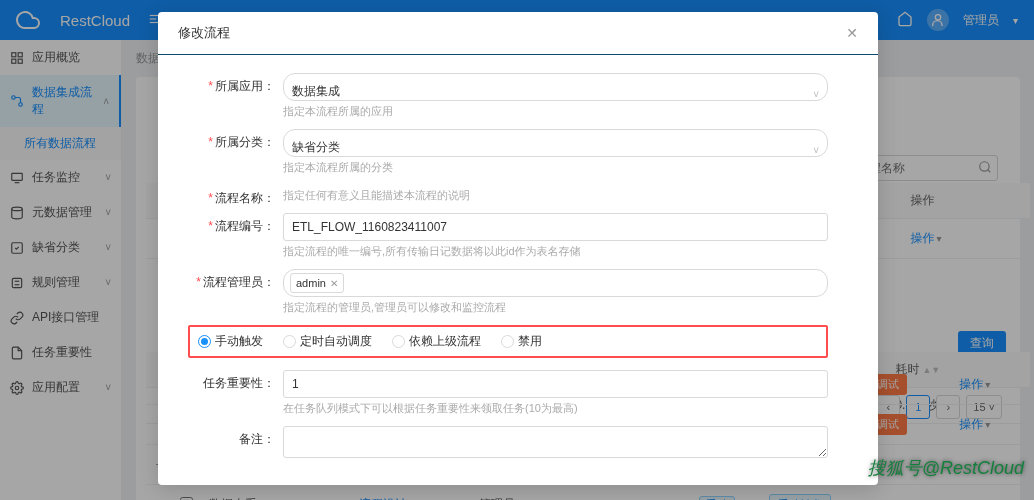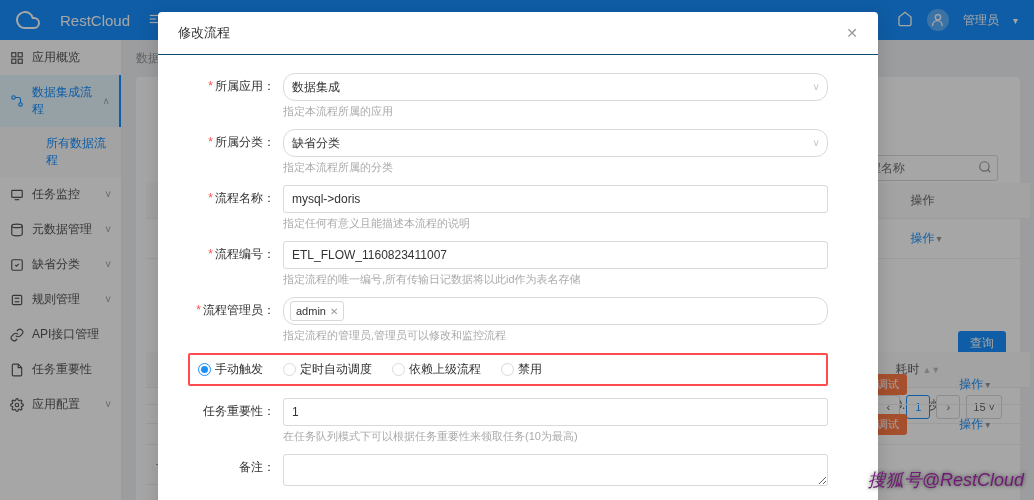--- a/index.html
+++ b/index.html
@@ -14,21 +14,21 @@
 .header-icons svg { width: 16px; height: 16px; }
 .avatar { width: 22px; height: 22px; border-radius: 50%; background: rgba(255,255,255,0.3); display: inline-flex; align-items: center; justify-content: center; }
 .username { font-size: 12px; }
 
 
 .main { display: flex; height: calc(500px - 40px); }
 .sidebar { width: 122px; background: #fff; border-right: 1px solid #f0f0f0; }
 .menu-item { display: flex; align-items: center; padding: 9px 10px; gap: 8px; cursor: pointer; color: #555; font-size: 12px; }
 .menu-item.selected { background: #e6f7ff; color: #1890ff; border-right: 2px solid #1890ff; }
 .menu-item .chev { margin-left: auto; font-size: 10px; color: #999; }
-.menu-sub { padding: 8px 10px 8px 46px; color: #1890ff; background: #fafafa; cursor: pointer; font-size: 12px; }
+.menu-sub { padding: 8px 10px 8px 24px; color: #1890ff; background: #fafafa; cursor: pointer; font-size: 12px; }
 .mi-icon { width: 14px; height: 14px; flex-shrink: 0; }
 
 
 .content { flex: 1; padding: 10px 14px; overflow: hidden; position: relative; }
 .breadcrumb { font-size: 12px; color: #999; margin-bottom: 10px; }
 .panel { background: #fff; border-radius: 4px; padding: 10px 14px; height: 100%; position: relative; }
 .search-input { position: absolute; right: 22px; top: 78px; width: 150px; height: 26px; border: 1px solid #d9d9d9; border-radius: 3px; padding: 0 26px 0 8px; font-size: 12px; }
 .search-btn { position: absolute; right: 24px; top: 80px; width: 22px; height: 22px; background: transparent; border: none; color: #999; }
 
 .tbl { width: 100%; border-collapse: collapse; font-size: 12px; }
@@ -52,35 +52,35 @@
 .modal { position: absolute; left: 158px; top: 12px; width: 720px; background: #fff; border-radius: 4px; box-shadow: 0 4px 20px rgba(0,0,0,0.15); }
 .modal-head { padding: 12px 20px; border-bottom: 1px solid #0c4a6e; display:flex; align-items:center; }
 .modal-title { font-size: 13px; font-weight: 500; color:#333; }
 .modal-close { margin-left:auto; color:#999; font-size:14px; cursor:pointer; background:none; border:none; }
 .modal-body { padding: 18px 50px 18px 30px; }
 .form-row { display: flex; margin-bottom: 6px; }
 .form-lbl { width: 95px; text-align: right; padding-right: 8px; padding-top: 5px; font-size: 12px; color: #333; }
 .form-lbl .req { color: #ff4d4f; margin-right: 2px; }
 .form-ctrl { flex: 1; }
 .inp, .sel { width: 100%; height: 28px; border: 1px solid #d9d9d9; border-radius: 3px; padding: 0 8px; font-size: 12px; color:#333; }
-.sel { display:flex; align-items:center; position:relative;border-radius:12px; }
+.sel { display:flex; align-items:flex-end; position:relative;border-radius:12px; }
 .sel .arrow { position:absolute; right:8px; color:#bbb; font-size:10px; }
 .hint { font-size: 11px; color: #aaa; margin-top: 3px; margin-bottom: 4px; }
 .tag-admin { display:inline-flex; align-items:center; border:1px solid #d9d9d9; border-radius:3px; padding:0 5px; height:20px; font-size:11px; gap:4px; }
 .tag-x { color:#999; font-size:10px; cursor:pointer; }
 
 .radio-box { border: 2px solid #ff4d4f; padding: 6px 8px; border-radius: 2px; display:flex; gap:20px; align-items:center; }
 .radio-lbl { display:flex; align-items:center; gap:4px; font-size:12px; cursor:pointer; }
 .radio-dot { width:13px; height:13px; border:1px solid #d9d9d9; border-radius:50%; display:inline-flex; align-items:center; justify-content:center; }
 .radio-dot.checked { border-color:#1890ff; }
 .radio-dot.checked::after { content:''; width:7px; height:7px; border-radius:50%; background:#1890ff; }
 
 .txtarea { width:100%; height:32px; border:1px solid #d9d9d9; border-radius:3px; padding:4px 8px; font-size:12px; resize:vertical; }
 
-.watermark { position:absolute; right:10px; bottom:8px; font-size:18px; font-style:italic; color:#701a75; text-shadow:0 0 4px rgba(0,0,0,0.6); font-weight:500; }
+.watermark { position:absolute; right:10px; bottom:20px; font-size:18px; font-style:italic; color:#15803d; text-shadow:0 0 4px rgba(0,0,0,0.6); font-weight:500; }
 .sort-icon { color:#bfbfbf; font-size:9px; margin-left:3px; }
 </style>
 </head>
 <body>
 
 <div class="header">
   <div class="logo">
     <svg class="logo-icon" viewBox="0 0 24 24" fill="none" stroke="#fff" stroke-width="2">
         <path d="M18 10h-1.26A8 8 0 1 0 9 20h9a5 5 0 0 0 0-10z"></path>
       </svg>
@@ -351,21 +351,20 @@
         <div class="sel">
             <span>缺省分类</span>
             <span class="arrow">˅</span>
           </div>
         <div class="hint">指定本流程所属的分类</div>
       </div>
     </div>
     <div class="form-row">
       <div class="form-lbl"><span class="req">*</span><span>流程名称：</span></div>
       <div class="form-ctrl">
-        <input class="inp" value="mysql-&gt;doris" style="">
         <div class="hint">指定任何有意义且能描述本流程的说明</div>
       </div>
     </div>
     <div class="form-row">
       <div class="form-lbl"><span class="req">*</span><span>流程编号：</span></div>
       <div class="form-ctrl">
         <input class="inp" value="ETL_FLOW_1160823411007" style="">
         <div class="hint">指定流程的唯一编号,所有传输日记数据将以此id作为表名存储</div>
       </div>
     </div>

